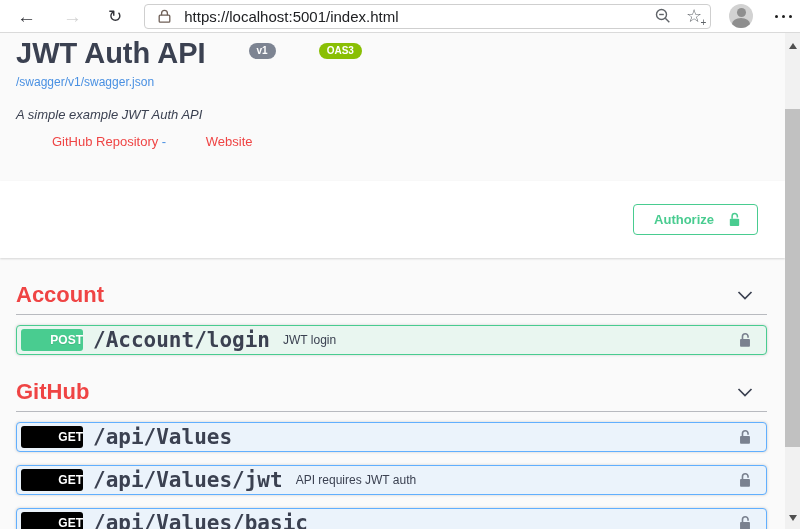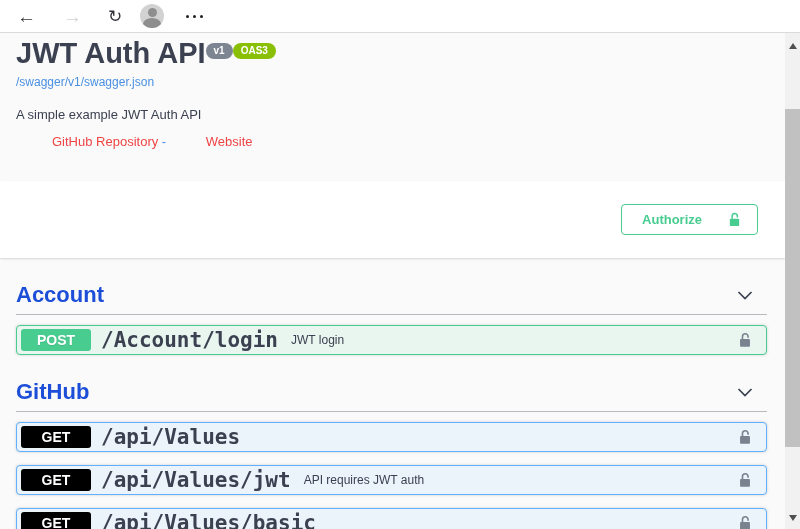--- a/index.html
+++ b/index.html
@@ -29,54 +29,54 @@
   .avatar .body { position:absolute; top:14px; left:3px; width:18px; height:12px;
                   border-radius:50% 50% 0 0; background:#8e8e8e; }
   .dots { display:flex; gap:4px; margin-left:22px; cursor:pointer; }
   .dots i { width:3px; height:3px; border-radius:50%; background:#1f1f1f; display:block; }
 
   
   .page { position:relative; height:496px; background:#fafafa; }
   .content { width:785px; }
 
   .info { height:148px; padding:5px 20px 0 16px; }
-  .title-row { display:flex; align-items:flex-start; }
+  .title-row { display:flex; align-items:flex-start;gap:35px; }
   .api-title { font-size:29px; font-weight:700; color:#3b4151; line-height:1.1; }
   .badge { display:inline-block; border-radius:14px; color:#fff; font-weight:700;
-           font-size:10px; padding:3px 8px; margin-top:5px; line-height:1; }
+           font-size:10px; padding:3px 8px; margin-left:8px; margin-top:5px; line-height:1; }
   .badge-version { background:#7d8492; }
   .badge-oas { background:#89bf04; }
   .spec-link { display:inline-block; font-size:12px; color:#4990e2; margin-top:5px; cursor:pointer; }
-  .api-desc { font-size:13px; color:#3b4151; margin-top:17px; }
+  .api-desc { font-size:13px; color:#3b4151; margin-top:17px;font-style:italic; }
   .ext-links { font-size:13px; color:#4990e2; margin-top:12px; }
   .ext-links a { color:#ef4444; text-decoration:none; cursor:pointer;margin-left:36px; }
   .link-sep { color:#4990e2; }
 
   .scheme { height:77px; background:#ffffff; box-shadow:0 1px 2px 0 rgba(0,0,0,0.15);
             display:flex; align-items:center; justify-content:flex-end; padding-right:27px; }
-  .authorize-btn { display:flex; align-items:center; gap:24px; background:transparent;
+  .authorize-btn { display:flex; align-items:center; gap:12px; background:transparent;
                    border:1.5px solid #49cc90; color:#49cc90; border-radius:4px;
                    padding:6px 14px 6px 20px; font-weight:700; font-size:13px;
                    font-family:inherit; cursor:pointer; }
 
   .sections { padding:0 18px 0 16px; }
   .sec-header { display:flex; align-items:center; justify-content:space-between;
                 border-bottom:1px solid rgba(59,65,81,.35); margin-top:14px;
                 padding:10px 14px 6px 0; cursor:pointer; }
-  .sec-title { font-size:22px; font-weight:700; color:#1d4ed8; }
+  .sec-title { font-size:22px; font-weight:700; color:#ef4444; }
   .chev { display:flex; color:#3b4151; }
 
   .opblock { height:30px; border-radius:4px; border:1px solid; display:flex;
              align-items:center; padding:0 12px 0 4px; margin-top:10px;
              box-shadow:0 0 3px rgba(0,0,0,.18); cursor:pointer; }
   .opblock + .opblock { margin-top:13px; }
   .opblock-post { background:#e9f6f0; border-color:#49cc90; }
   .opblock-get  { background:#ebf3fb; border-color:#61affe; }
-  .method-badge { width:70px; height:22px; line-height:22px; border-radius:3px;
-                  text-align:center; color:#fff; font-weight:700; font-size:14px;
+  .method-badge { width:62px; height:22px; line-height:22px; border-radius:3px;
+                  text-align:right; color:#fff; font-weight:700; font-size:12px;
                   text-shadow:0 1px 0 rgba(0,0,0,.1); }
   .opblock-post .method-badge { background:#49cc90; }
   .opblock-get  .method-badge { background:#000000; }
   .op-path { font-family:"DejaVu Sans Mono","Liberation Mono",monospace;
              font-size:21px; font-weight:700; color:#3b4151; margin-left:10px; }
   .op-desc { font-size:12px; color:#3b4151; margin-left:13px; }
   .op-lock { margin-left:auto; display:flex; color:#7a818f; }
 
   
   .scrollbar { position:absolute; top:33px; right:0; width:15px; height:496px;
@@ -90,20 +90,40 @@
               background:#c1c1c1; cursor:pointer; }
 </style>
 </head>
 <body>
 
 <div class="chrome">
   <span class="nav-ico nav-back">←</span>
   <span class="nav-ico nav-fwd">→</span>
   <span class="nav-ico nav-refresh">↻</span>
 
+  <div class="addr-bar">
+    <span class="addr-lock">
+      <svg width="17" height="17" viewBox="0 0 17 17" fill="none" stroke="currentColor" stroke-width="1.3">
+        <rect x="3.2" y="7.2" width="10.6" height="7" rx="1"></rect>
+        <path d="M5.6 7.2 V5.2 a2.9 2.9 0 0 1 5.8 0 V7.2"></path>
+      </svg>
+    </span>
+    <span class="addr-url">https://localhost:5001/index.html</span>
+    <span class="addr-ico">
+      <svg width="18" height="18" viewBox="0 0 18 18" fill="none" stroke="currentColor" stroke-width="1.4">
+        <circle cx="7.5" cy="7.5" r="5"></circle>
+        <line x1="11.3" y1="11.3" x2="15.3" y2="15.3"></line>
+        <line x1="5.2" y1="7.5" x2="9.8" y2="7.5"></line>
+      </svg>
+    </span>
+    <span class="addr-ico star-wrap">
+      <span>☆</span>
+      <span class="star-plus">+</span>
+    </span>
+  </div>
 
   <div class="avatar">
     <span class="head"></span>
     <span class="body"></span>
   </div>
   <div class="dots">
       <i></i>
       <i></i>
       <i></i>
     </div>

